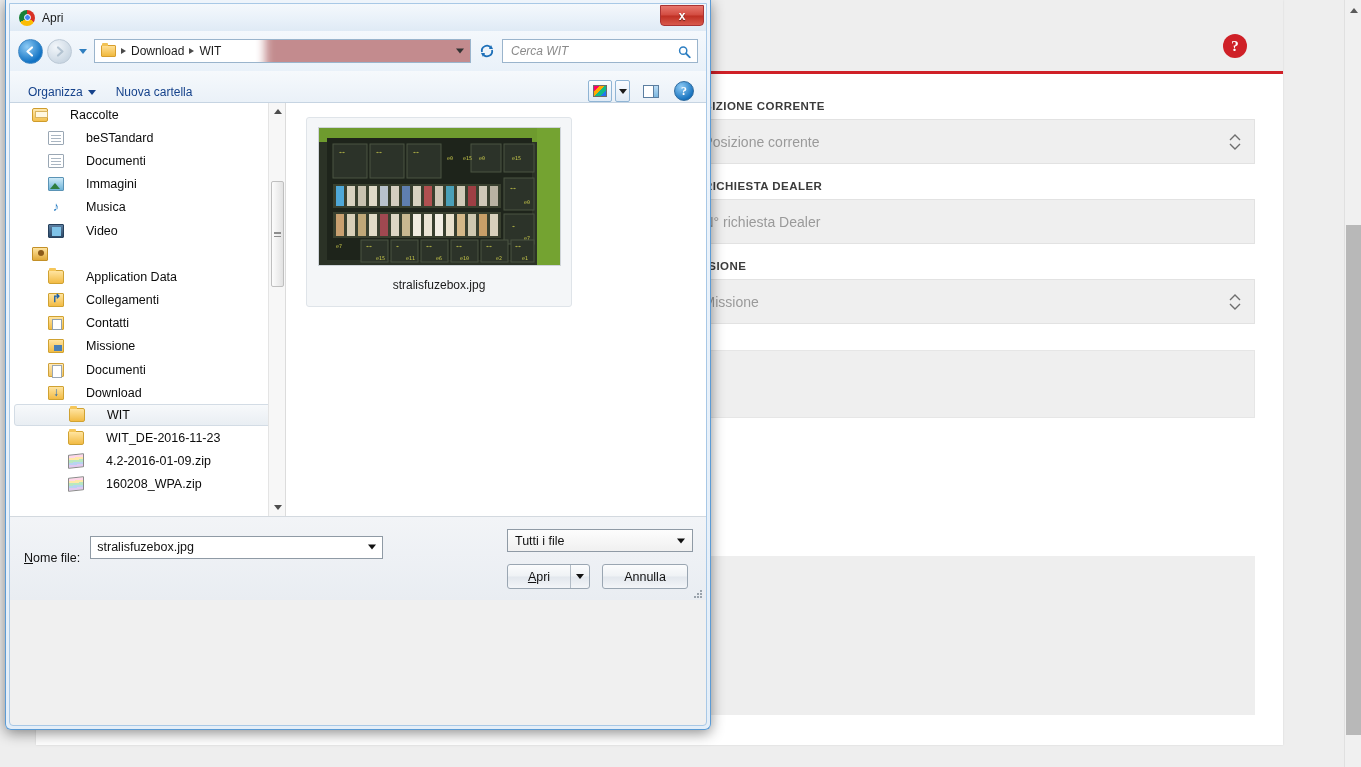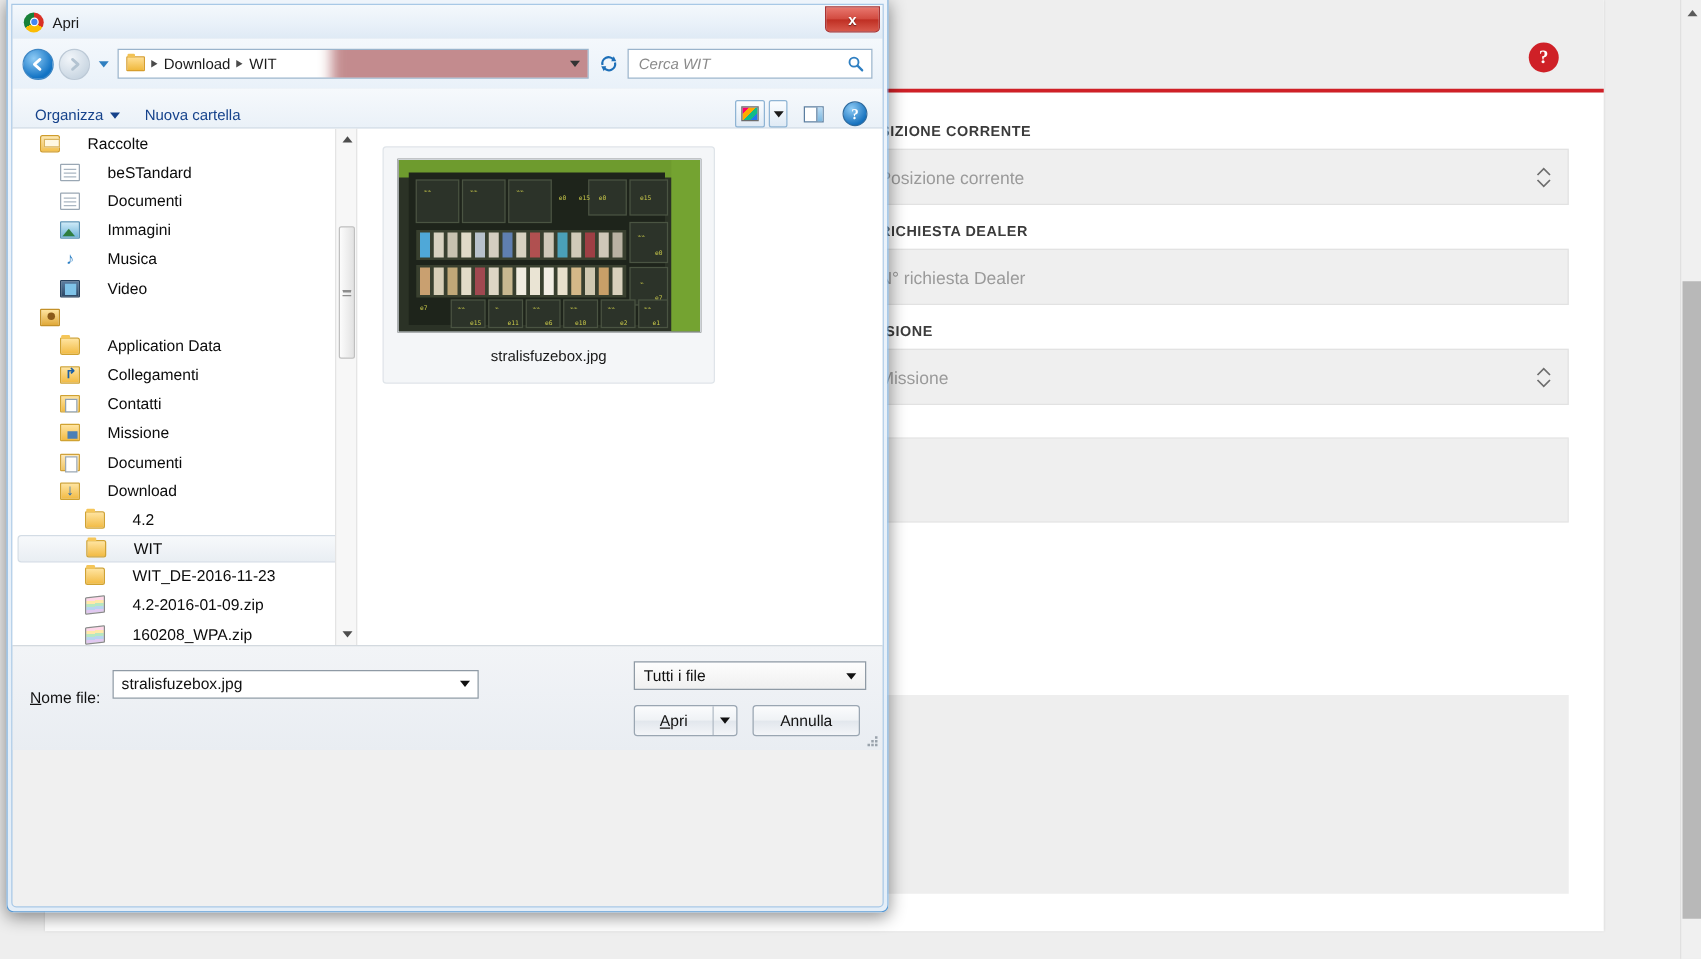--- a/index.html
+++ b/index.html
@@ -818,24 +818,20 @@
           <span class="ti-icon ic-desktop"></span>
           <span>Missione</span>
         </div>
         <div class="tree-item lvl2">
           <span class="ti-icon ic-docs2"></span>
           <span>Documenti</span>
         </div>
         <div class="tree-item lvl2">
           <span class="ti-icon ic-download"></span>
           <span>Download</span>
-        </div>
-        <div class="tree-item lvl3">
-          <span class="ti-icon ic-folder"></span>
-          <span>4.2</span>
         </div>
         <div class="tree-item selected">
           <span class="ti-icon ic-folder"></span>
           <span>WIT</span>
         </div>
         <div class="tree-item lvl3">
           <span class="ti-icon ic-folder"></span>
           <span>WIT_DE-2016-11-23</span>
         </div>
         <div class="tree-item lvl3">

